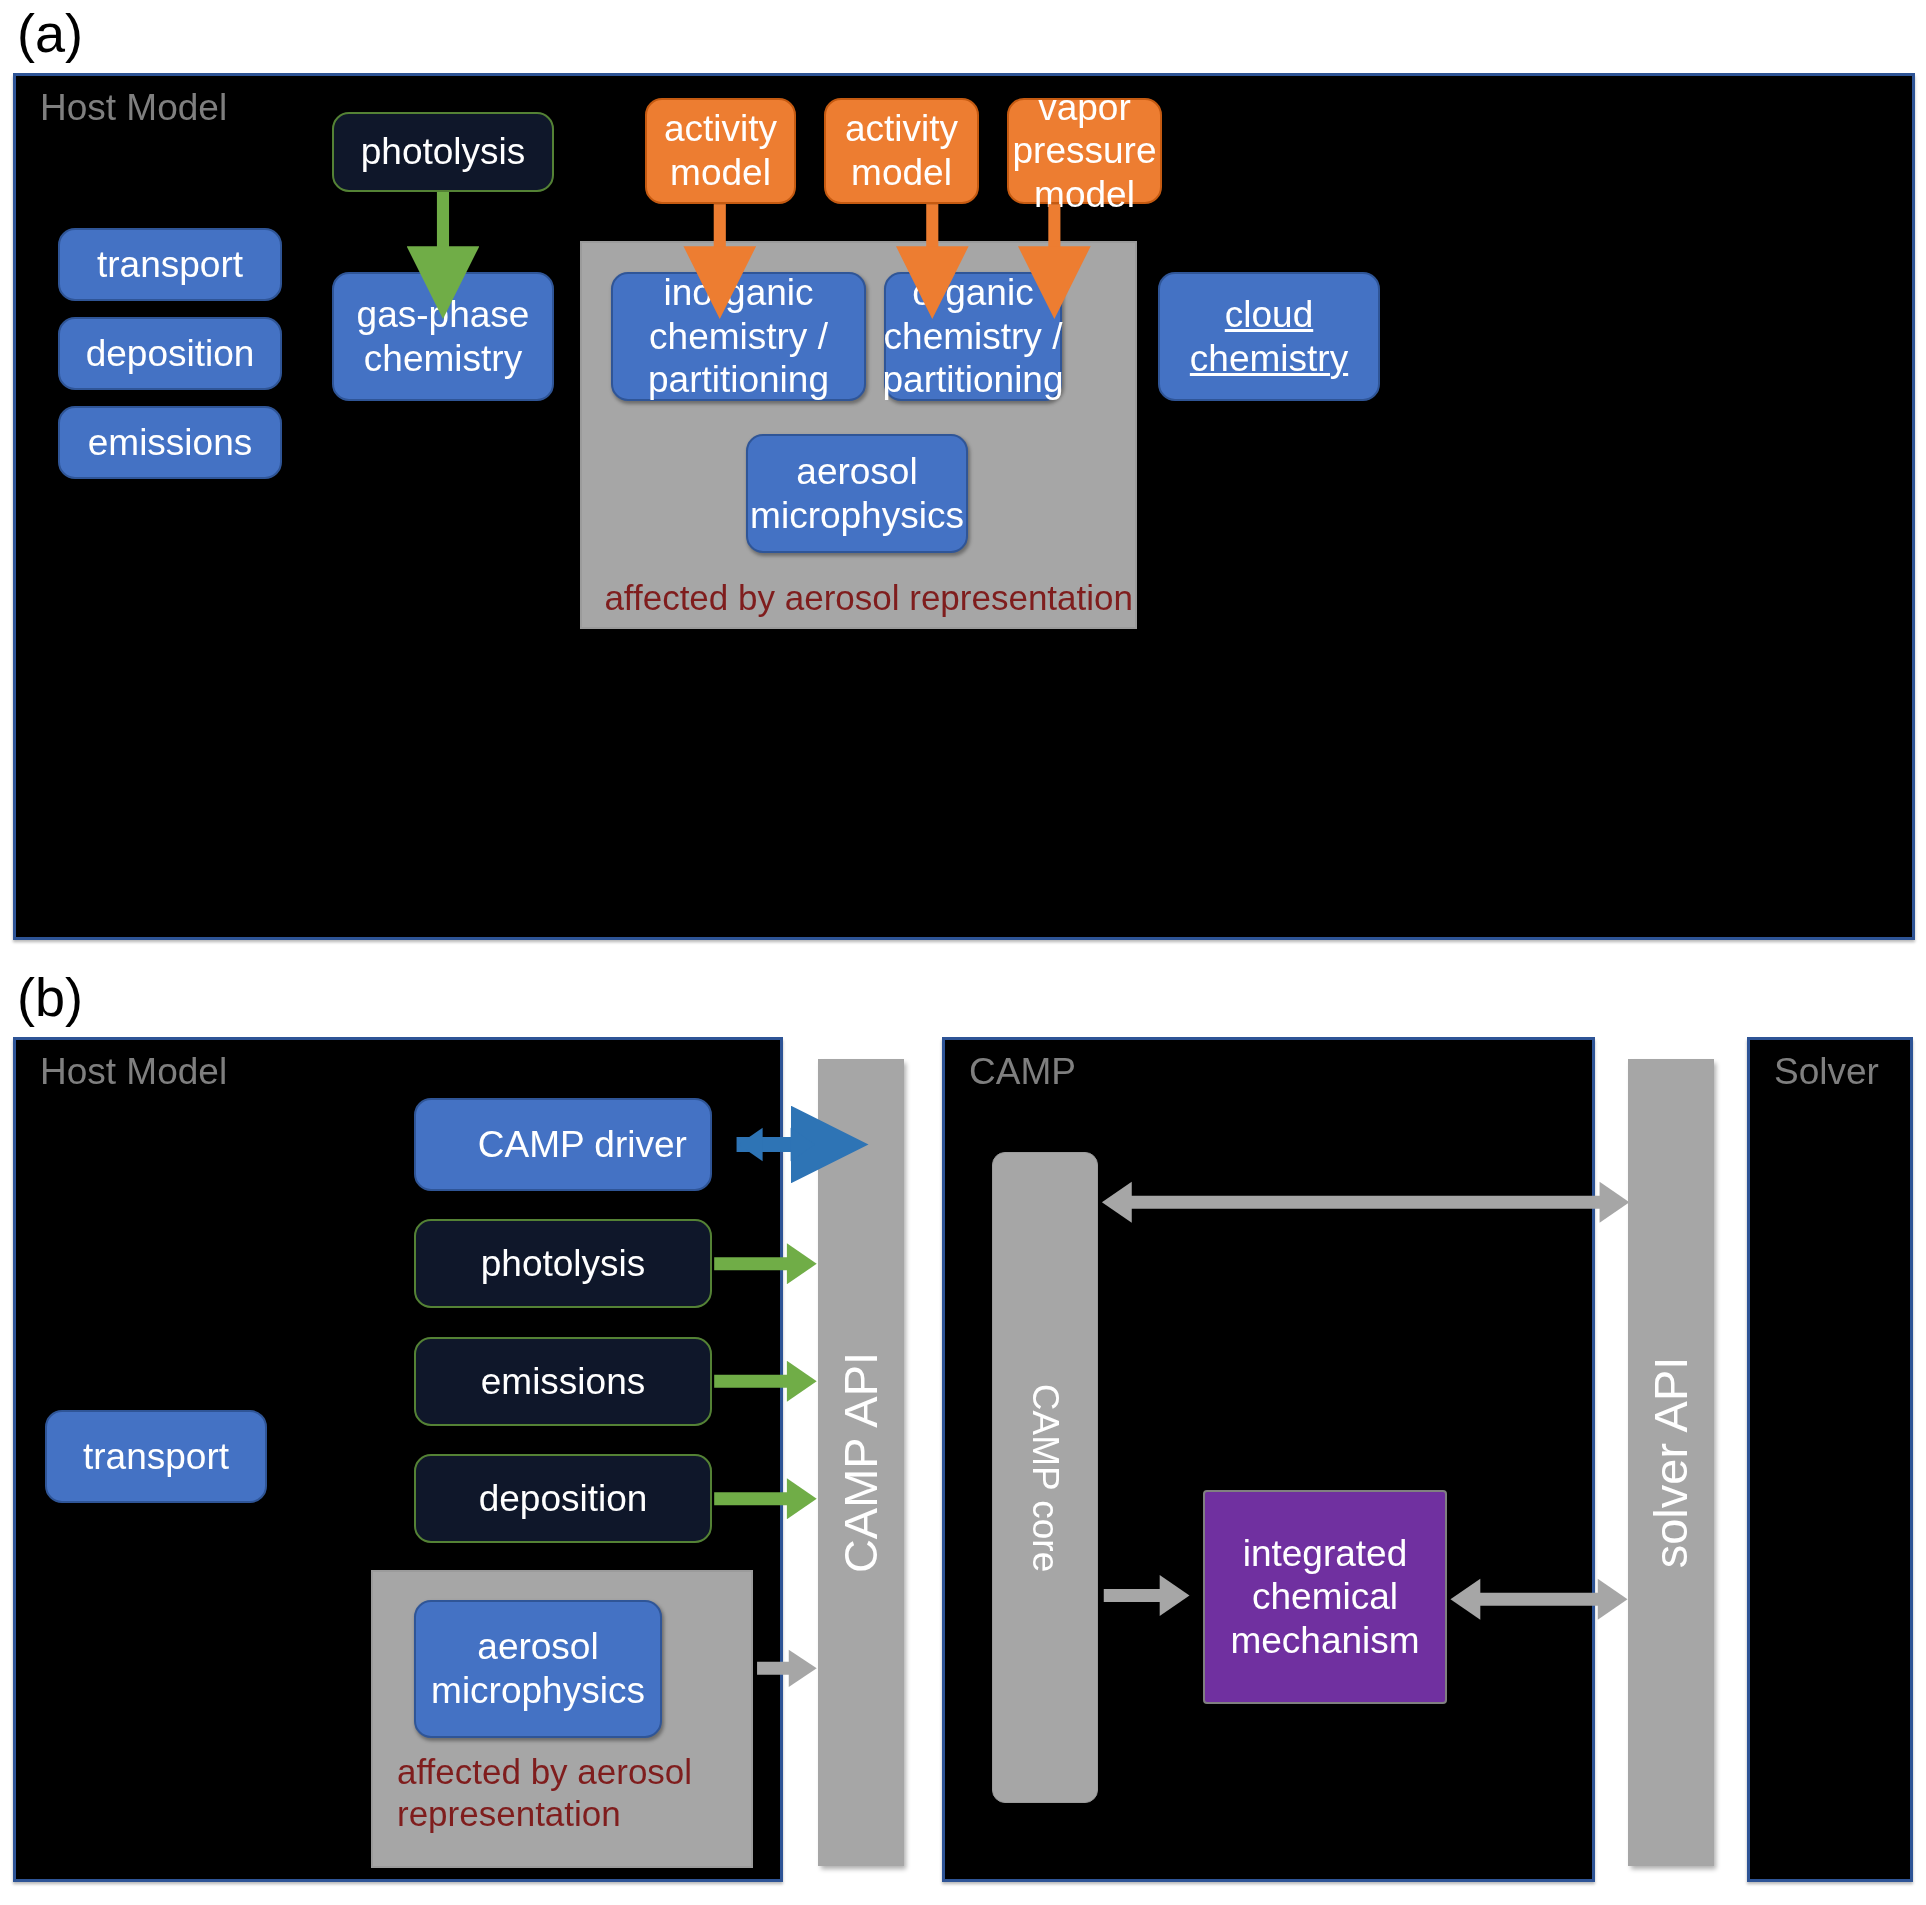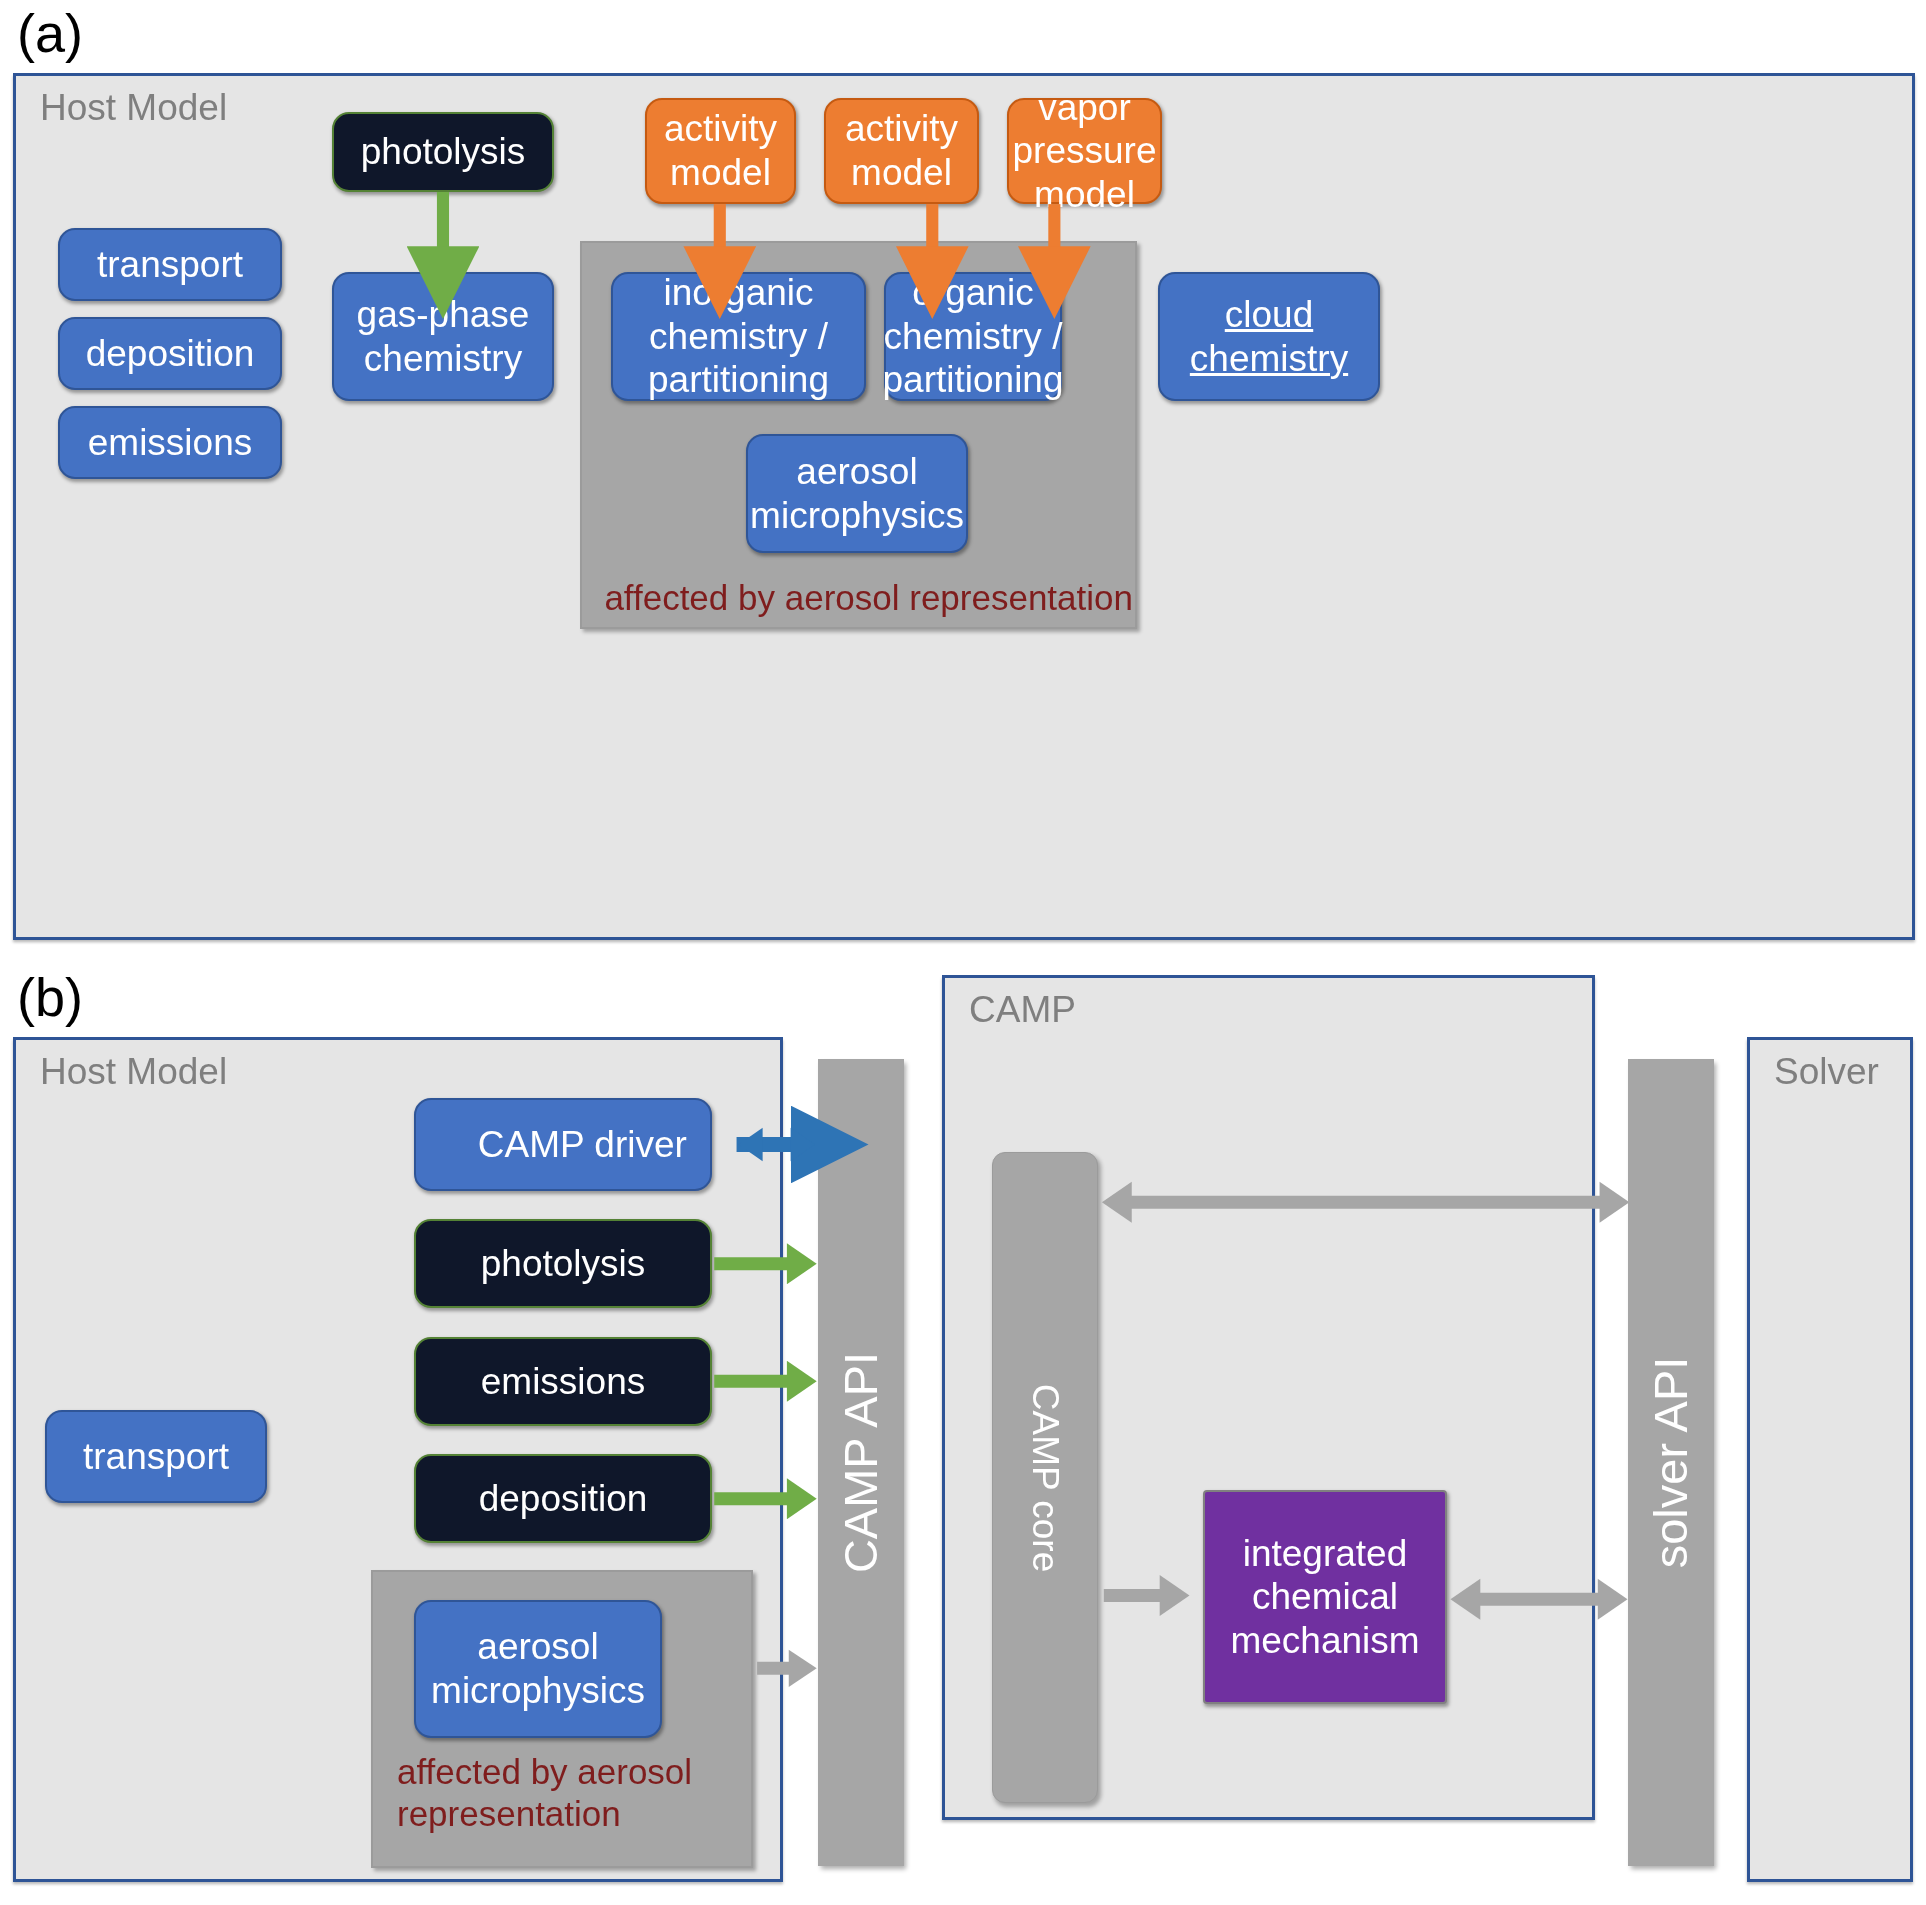--- a/index.html
+++ b/index.html
@@ -11,21 +11,21 @@
   .abs{position:absolute;box-sizing:border-box;}
 
   
   .panel-label{
     font-size:54px;color:#000;font-family:"Liberation Sans",sans-serif;
     line-height:1;
   }
 
   
   .frame{
-    background:#e5e5e5;
+    background:#000000;
     border:3.7px solid #2e5496;
     box-shadow:0 2.8px 2.8px rgba(0,0,0,.28);
   }
   .frame-title{
     position:absolute;left:24px;top:13px;
     font-size:37px;color:#7f7f7f;line-height:1.05;
     white-space:nowrap;
   }
 
   
@@ -156,21 +156,21 @@
 
   <line x1="1131" y1="219" x2="1131" y2="272" stroke="#ed7d31" stroke-width="13" marker-end="url(#ah-orange)"></line>
 </svg>
 
 <div class="abs panel-label" style="left:17px;top:970px;">(b)</div>
 
 <div class="abs frame" style="left:13px;top:1037px;width:770px;height:845px;">
   <div class="frame-title">Host Model</div>
 </div>
 
-<div class="abs frame" style="left:942px;top:975px;width:653px;height:845px;">
+<div class="abs frame" style="left:942px;top:1037px;width:653px;height:845px;">
   <div class="frame-title">CAMP</div>
 </div>
 
 <div class="abs frame" style="left:1747px;top:1037px;width:166px;height:845px;">
   <div class="frame-title">Solver</div>
 </div>
 
 <div class="abs apibar" style="left:818px;top:1059px;width:86px;height:807px;">
   <span class="vtext">CAMP API</span>
 </div>

